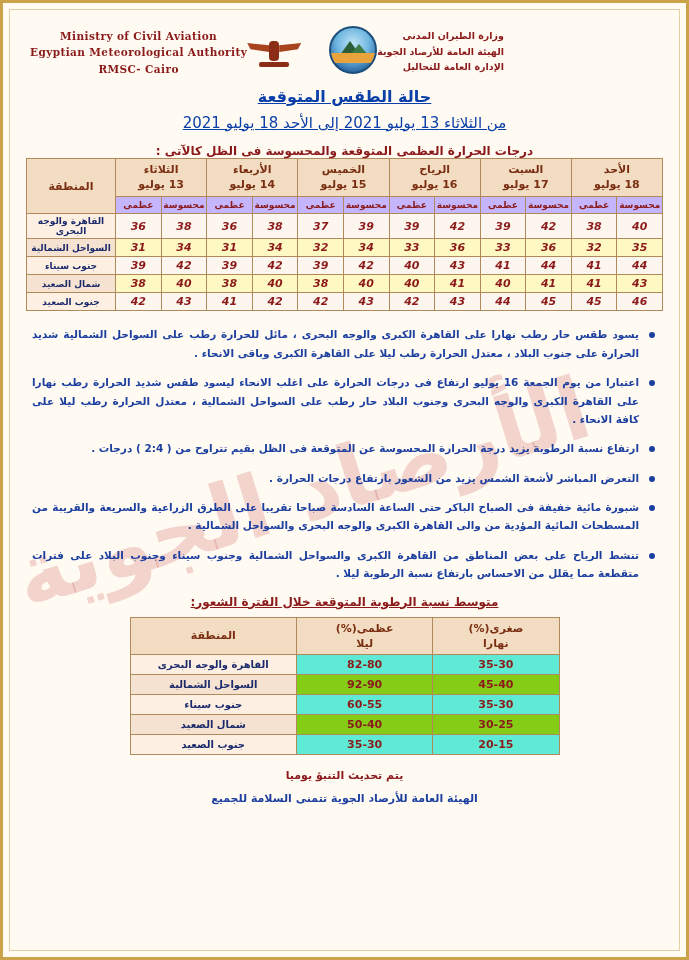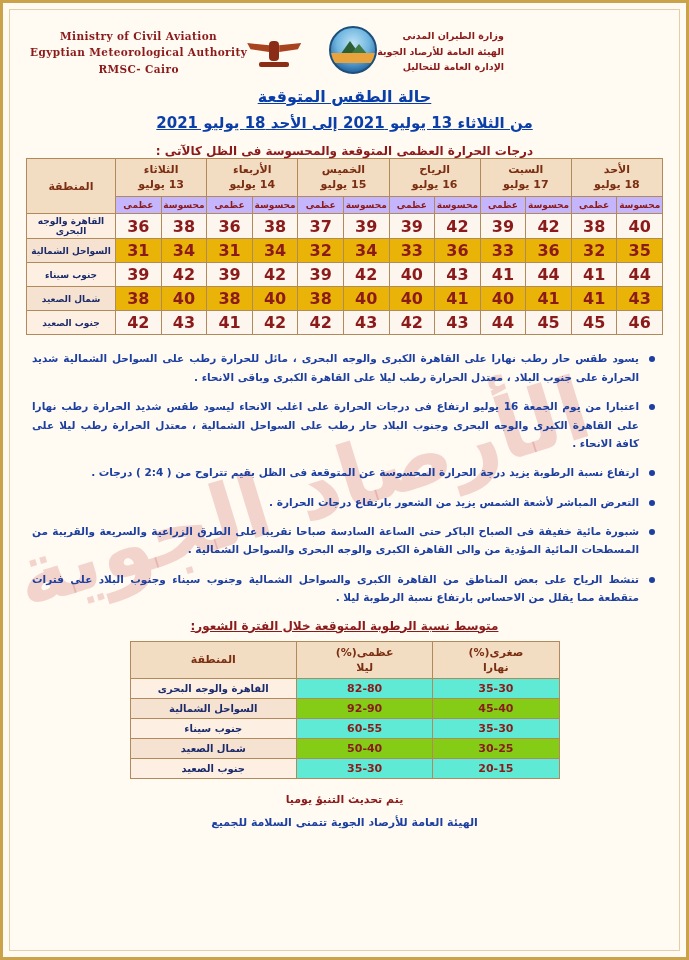--- a/index.html
+++ b/index.html
@@ -101,21 +101,21 @@
     border-left:9px solid transparent;border-right:9px solid transparent;
     border-bottom:11px solid #3d7a46;
   }
 
   
   .title1{
     text-align:center;color:#0a3ea8;font-weight:bold;font-size:16px;
     direction:rtl;margin-top:10px;text-decoration:underline;
   }
   .title2{
-    text-align:center;color:#0a3ea8;font-weight:bold;font-size:15px;
+    text-align:center;color:#0a3ea8;font-weight:normal;font-size:15px;
     direction:rtl;margin-top:8px;text-decoration:underline;
   }
   .subtitle{
     text-align:center;color:#8b1a1a;font-weight:bold;font-size:12px;
     direction:rtl;margin-top:12px;
   }
 
   
   table.temps{
     border-collapse:collapse;width:100%;direction:rtl;
@@ -136,24 +136,25 @@
     padding:3px 1px;
   }
   table.temps .region-head{
     background:#f3ddc2;color:#7a2e12;font-weight:bold;font-size:11px;
   }
   table.temps td.region{
     background:#fdf0e2;color:#1b2a6b;font-weight:bold;font-size:9px;
     text-align:center;
   }
   table.temps td.val{
-    color:#8b1a1a;font-weight:bold;font-size:16px;
+    color:#8b1a1a;font-weight:bold;font-size:11px;
     background:#fdf6ef;
-  }
-  table.temps tr.alt td.val{background:#eab308;}
+    font-style:italic;
+  }
+  table.temps tr.alt td.val{background:#fef9c3;}
   table.temps tr.alt td.region{background:#f6e2d0;}
 
   
   ul.notes{
     direction:rtl;list-style:none;margin:14px 6px 0 6px;padding:0;
   }
   ul.notes li{
     position:relative;
     padding-right:18px;
     margin-bottom:11px;

